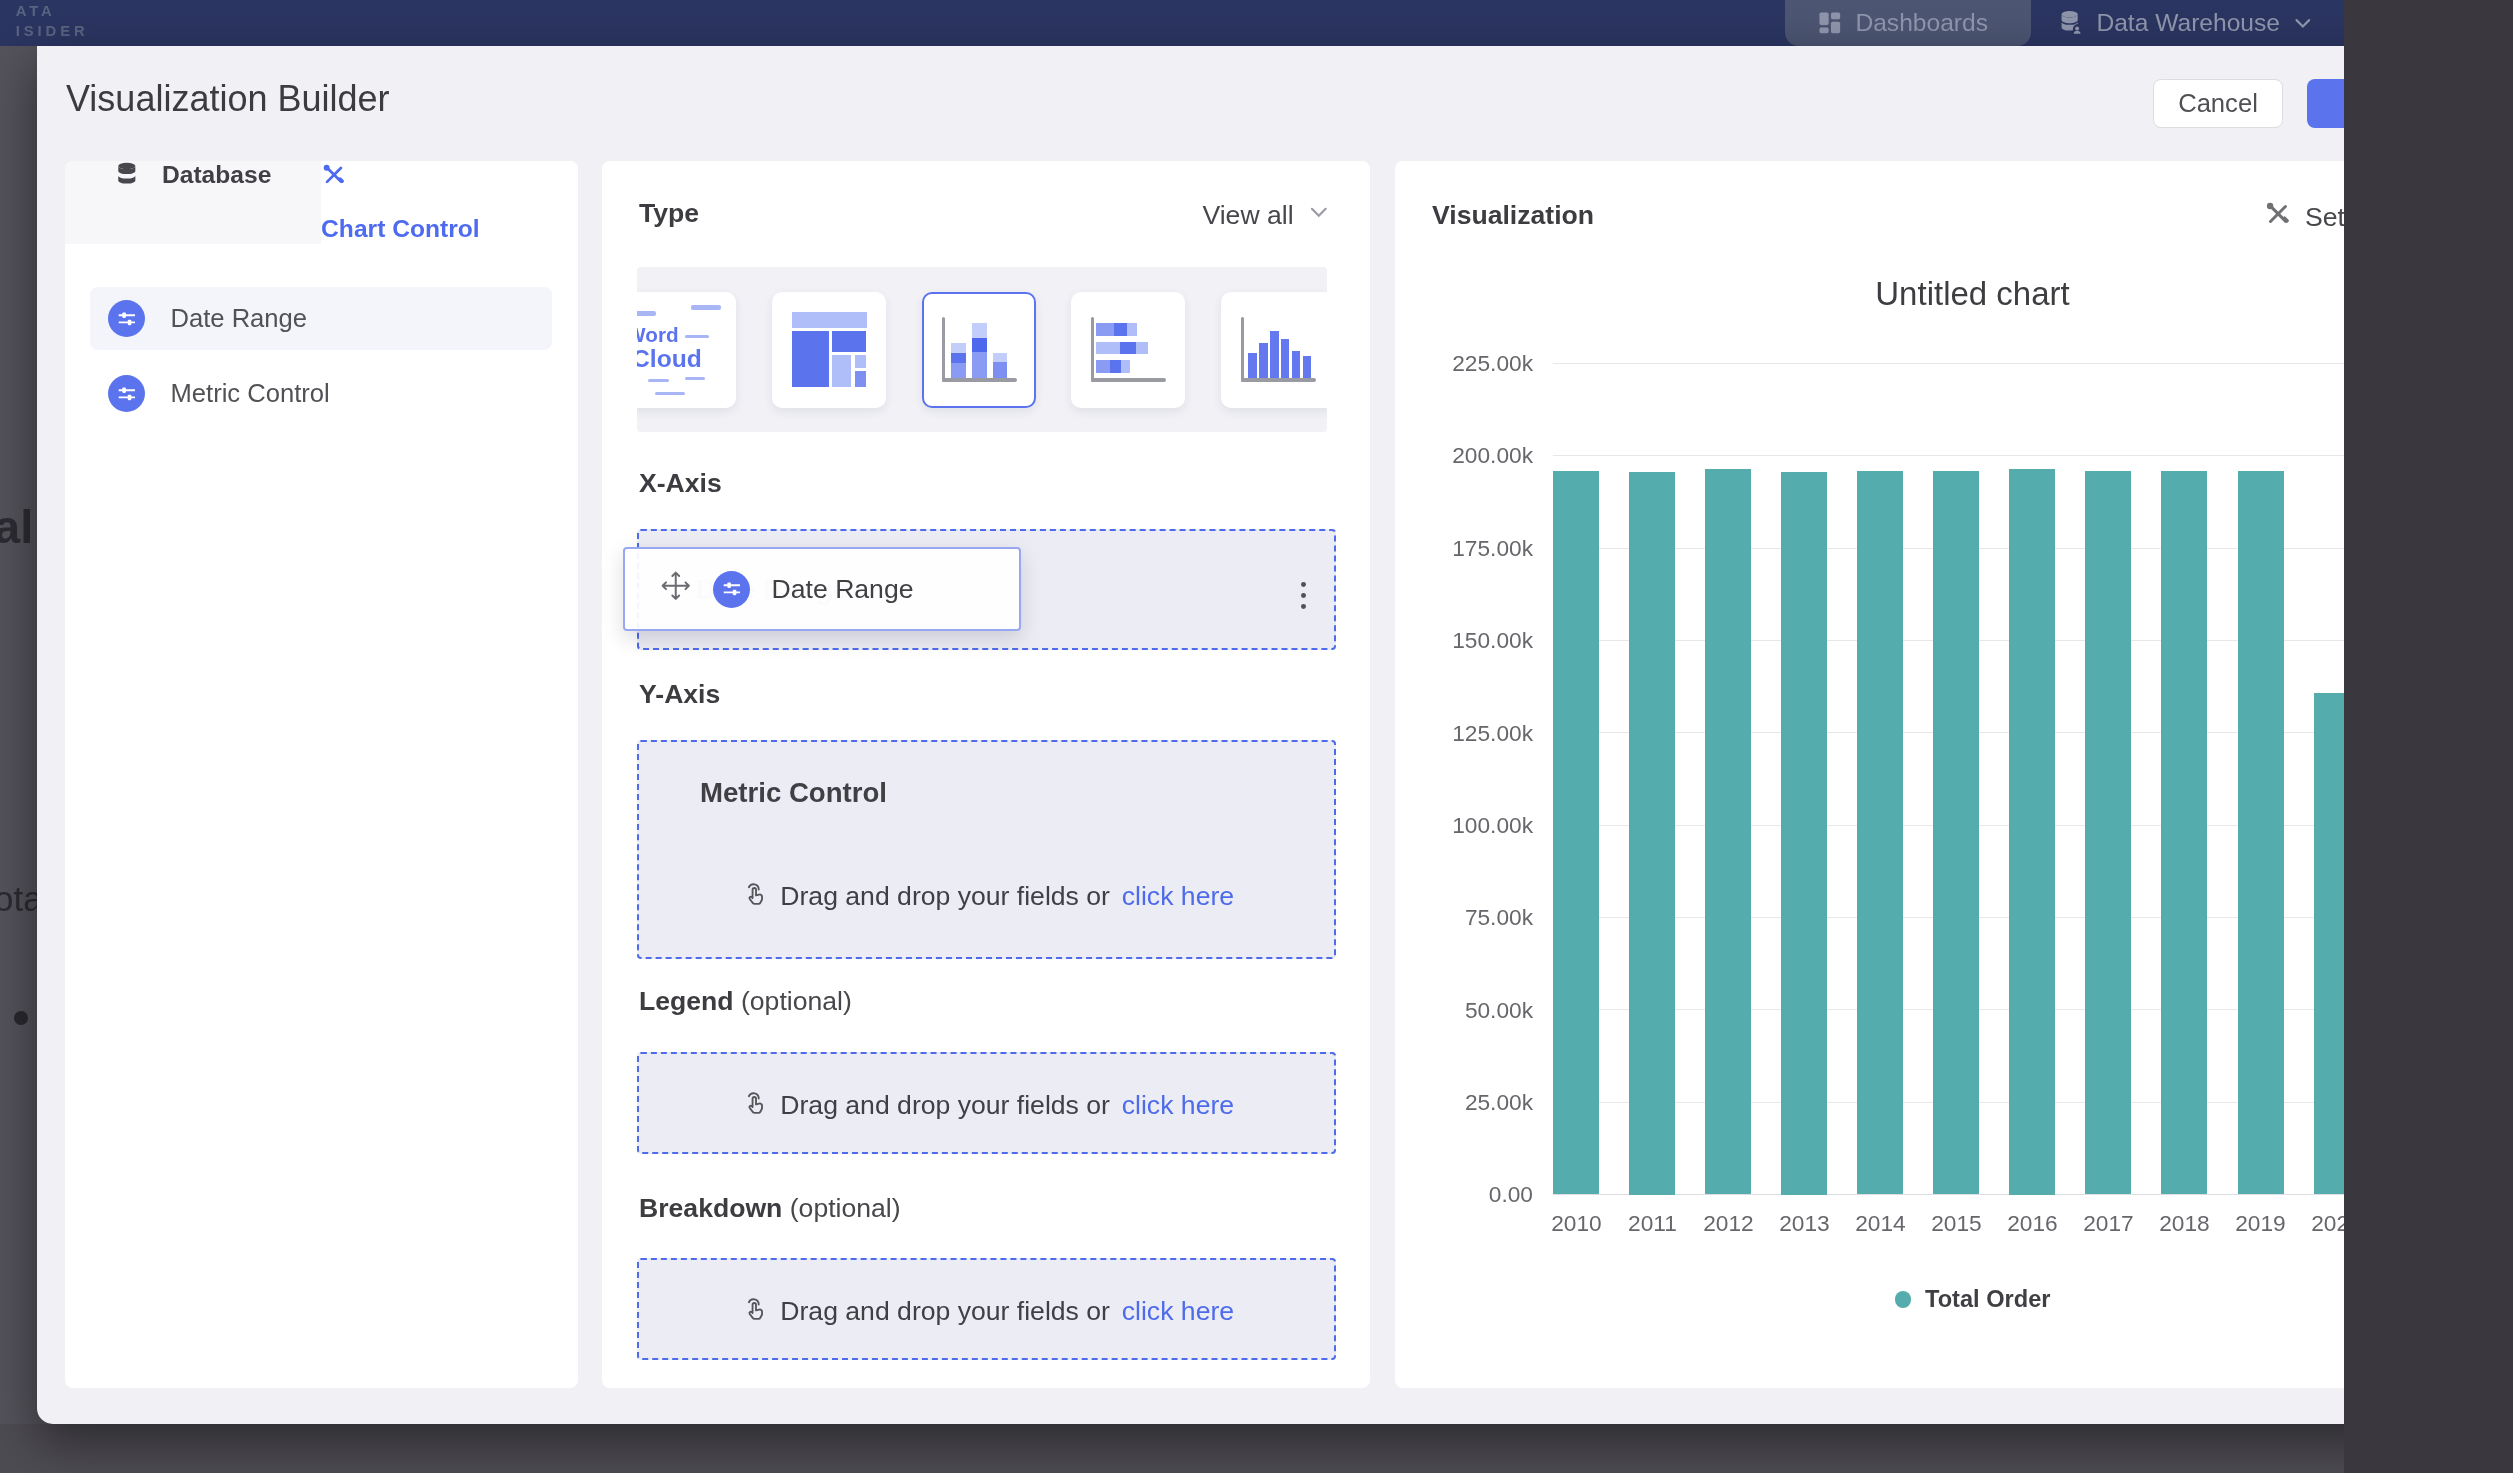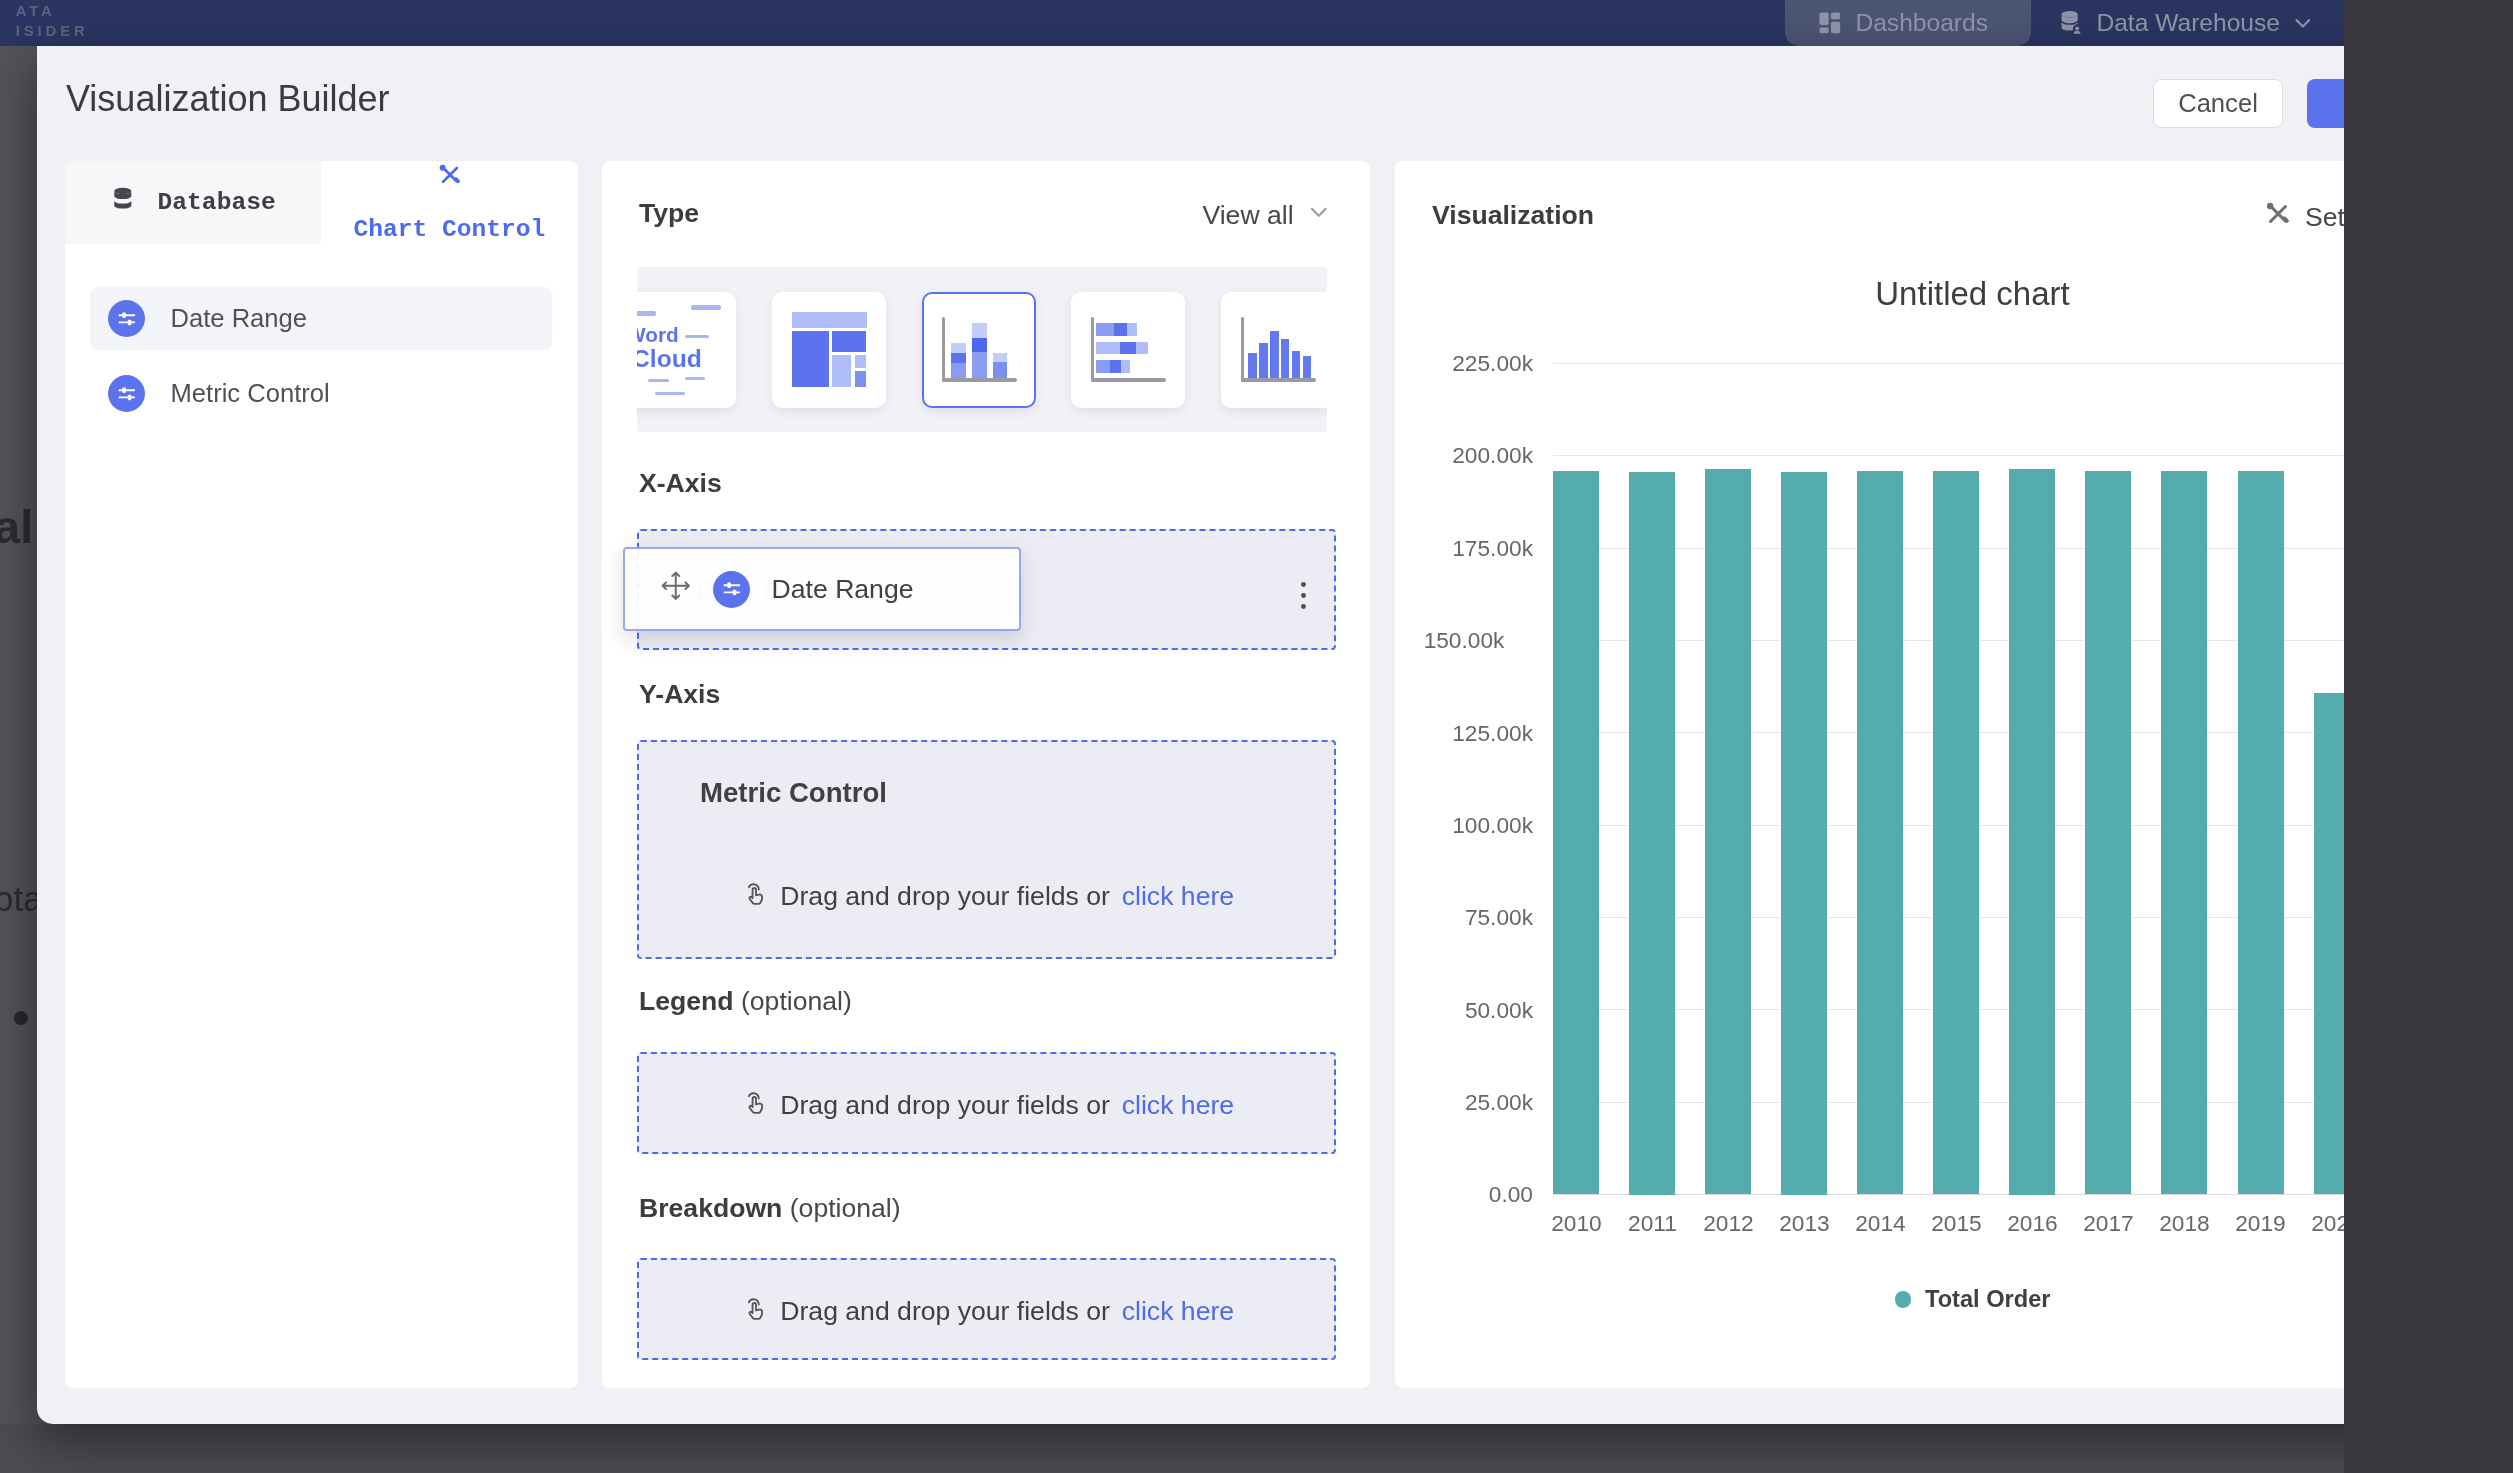--- a/index.html
+++ b/index.html
@@ -33,21 +33,21 @@
   .btn-cancel { left:2116px; width:130px; background:#fff; border:1px solid #DCDCE1; color:#4F4F54; }
   .btn-add { left:2270px; width:122px; background:#5B74EE; color:#fff; }
 
   .panel { position:absolute; top:115px; background:#fff; border-radius:7.9px; }
   .panel-left { left:27.6px; width:513px; height:1227px; overflow:hidden; }
   .panel-mid { left:565px; width:768px; height:1227px; }
   .panel-viz { left:1358px; width:1047px; height:1227px; }
 
   
   .tabs { display:flex; height:83px; }
-  .tab { flex:1; display:flex; align-items:center; justify-content:center; gap:22px; font-size:24.6px; font-weight:bold; cursor:pointer;font-family:Liberation Mono, monospace; }
+  .tab { flex:1; display:flex; justify-content:center; gap:22px; font-size:24.6px; font-weight:bold; cursor:pointer; }
   .tab-db { background:#F7F7FA; color:#3F3F44; }
   .tab-cc { background:#fff; color:#4E6BEF;flex-direction:column; }
   .field-row { position:absolute; left:25.6px; width:462px; height:63px; border-radius:7.9px; display:flex; align-items:center; gap:25.6px; padding-left:17.7px; font-size:25.6px; color:#515156; cursor:pointer; }
   .field-row.hl { background:#F4F4FB; }
   .chip-icon { width:37px; height:37px; border-radius:50%; background:#5B74EE; display:flex; align-items:center; justify-content:center; flex:none; }
 
   
   .h-sec { position:absolute; left:37px; font-size:26.6px; font-weight:bold; color:#3C3C41; }
   .h-opt { font-weight:normal; color:#47474C; }
   .viewall { position:absolute; right:39px; top:39px; display:flex; align-items:center; gap:13.8px; font-size:26.6px; color:#47474C; cursor:pointer; }
@@ -387,21 +387,21 @@
       <div class="legend-row">
         <span class="legend-dot"></span>
         <span class="legend-label">Total Order</span>
       </div>
     <div class="ytick" style="top: 189px; left: 0px;">225.00k</div>
         <div class="gridline" style="left: 158px; width: 839px; top: 202px;"></div>
         <div class="ytick" style="top: 281px; left: 0px;">200.00k</div>
         <div class="gridline" style="left: 158px; width: 839px; top: 294px;"></div>
         <div class="ytick" style="top: 374px; left: 0px;">175.00k</div>
         <div class="gridline" style="left: 158px; width: 839px; top: 387px;"></div>
-        <div class="ytick" style="top: 466px; left: 0px; text-align: center;">150.00k</div>
+        <div class="ytick" style="top: 466px; left: 0px;">150.00k</div>
         <div class="gridline" style="left: 158px; width: 839px; top: 479px;"></div>
         <div class="ytick" style="top: 559px; left: 0px;">125.00k</div>
         <div class="gridline" style="left: 158px; width: 839px; top: 571px;"></div>
         <div class="ytick" style="top: 651px; left: 0px;">100.00k</div>
         <div class="gridline" style="left: 158px; width: 839px; top: 664px;"></div>
         <div class="ytick" style="top: 743px; left: 0px;">75.00k</div>
         <div class="gridline" style="left: 158px; width: 839px; top: 756px;"></div>
         <div class="ytick" style="top: 836px; left: 0px;">50.00k</div>
         <div class="gridline" style="left: 158px; width: 839px; top: 848px;"></div>
         <div class="ytick" style="top: 928px; left: 0px;">25.00k</div>

